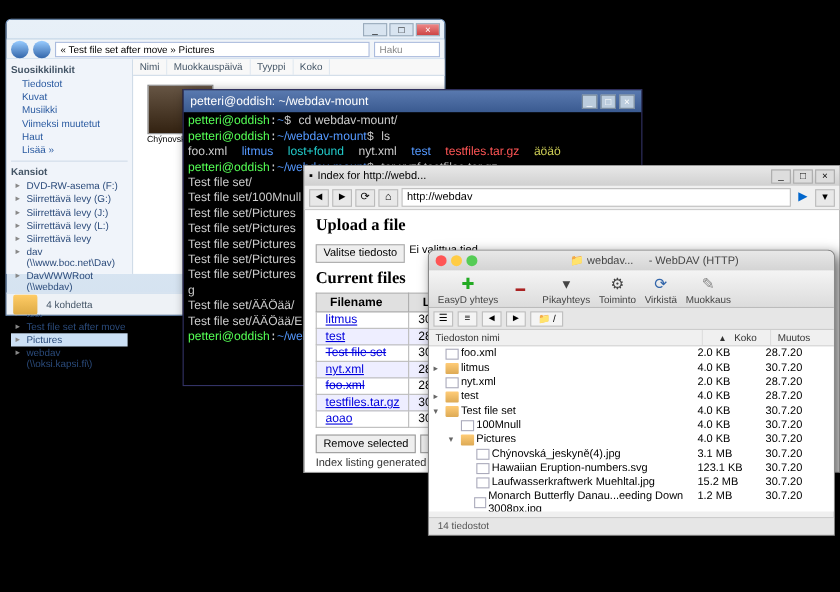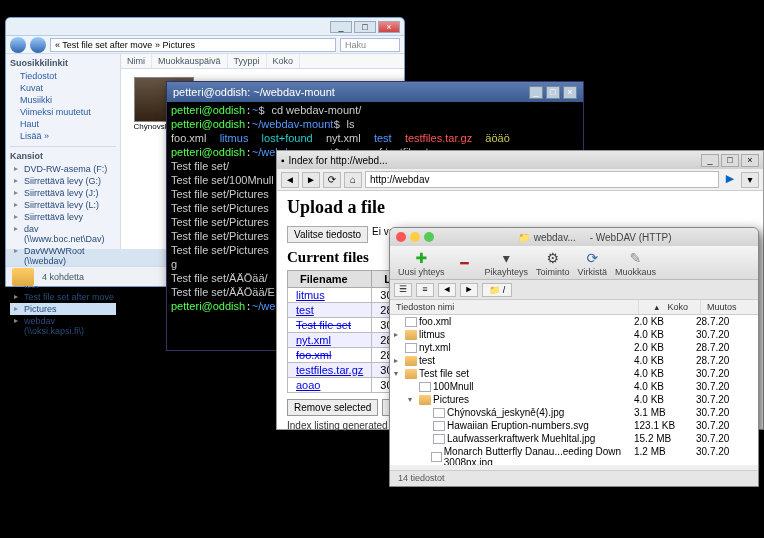--- a/index.html
+++ b/index.html
@@ -52,21 +52,21 @@
   background:#fff; border:1px solid #999; box-shadow:3px 3px 10px rgba(0,0,0,.5); }
 .br-title { height:18px; background:linear-gradient(#e8e8e8,#d0d0d0); display:flex; align-items:center;
   padding:0 4px; font-size:10px; gap:4px; }
 .br-title .b-ctrl { margin-left:auto; display:flex; gap:2px; }
 .br-title .b-ctrl span { width:18px; height:13px; background:#ddd; border:1px solid #aaa; text-align:center; font-size:9px; }
 .br-nav { height:22px; background:#f0f0f0; border-bottom:1px solid #ccc; display:flex; align-items:center; gap:3px; padding:0 4px; }
 .br-nav .btn { width:18px; height:16px; border:1px solid #bbb; background:#e8e8e8; font-size:10px; text-align:center; line-height:14px; }
 .br-nav .url { flex:1; background:#fff; border:1px solid #bbb; padding:2px 4px; font-size:10px; }
 .br-nav .go { width:16px; height:16px; color:#06c; font-size:11px; text-align:center; }
 .br-body { padding:6px 10px; font-size:12px; }
-.br-body h2 { font-family:"Times New Roman",serif; font-size:18px; margin-bottom:8px; }
+.br-body h2 { font-family:"Times New Roman",serif; font-size:15px; margin-bottom:8px; }
 .br-body h3 { font-family:"Times New Roman",serif; font-size:15px; margin:6px 0 4px; }
 .br-upload { display:flex; gap:4px; font-size:10px; margin-bottom:4px; }
 .br-upload .ubtn { border:1px solid #aaa; background:#eee; padding:2px 6px; }
 .br-table { border-collapse:collapse; font-size:11px; }
 .br-table th { background:#e0e0e0; border:1px solid #aaa; padding:2px 12px; text-align:left; }
 .br-table td { border:1px solid #bbb; padding:1px 8px; }
 .br-table tr.o td { background:#eef; }
 .br-table a { color:#00d; text-decoration:underline; }
 .br-table .del a { text-decoration:line-through; }
 .br-btns { margin-top:6px; }
@@ -282,21 +282,21 @@
     <div class="ttl">
       <span>📁</span>
       <span>webdav...</span>
       &nbsp;&nbsp;&nbsp;
       <span>- WebDAV (HTTP)</span>
     </div>
   </div>
   <div class="nt-tool">
     <div class="tbtn">
       <div class="tico plus">✚</div>
-      <div>Uusi yhteys</div>
+      <div>EasyD yhteys</div>
       </div>
     <div class="tbtn">
       <div class="tico minus">━</div>
       </div>
     <div class="tbtn">
       <div class="tico">▾</div>
       <div>Pikayhteys</div>
       </div>
     <div class="tbtn">
       <div class="tico">⚙</div>

